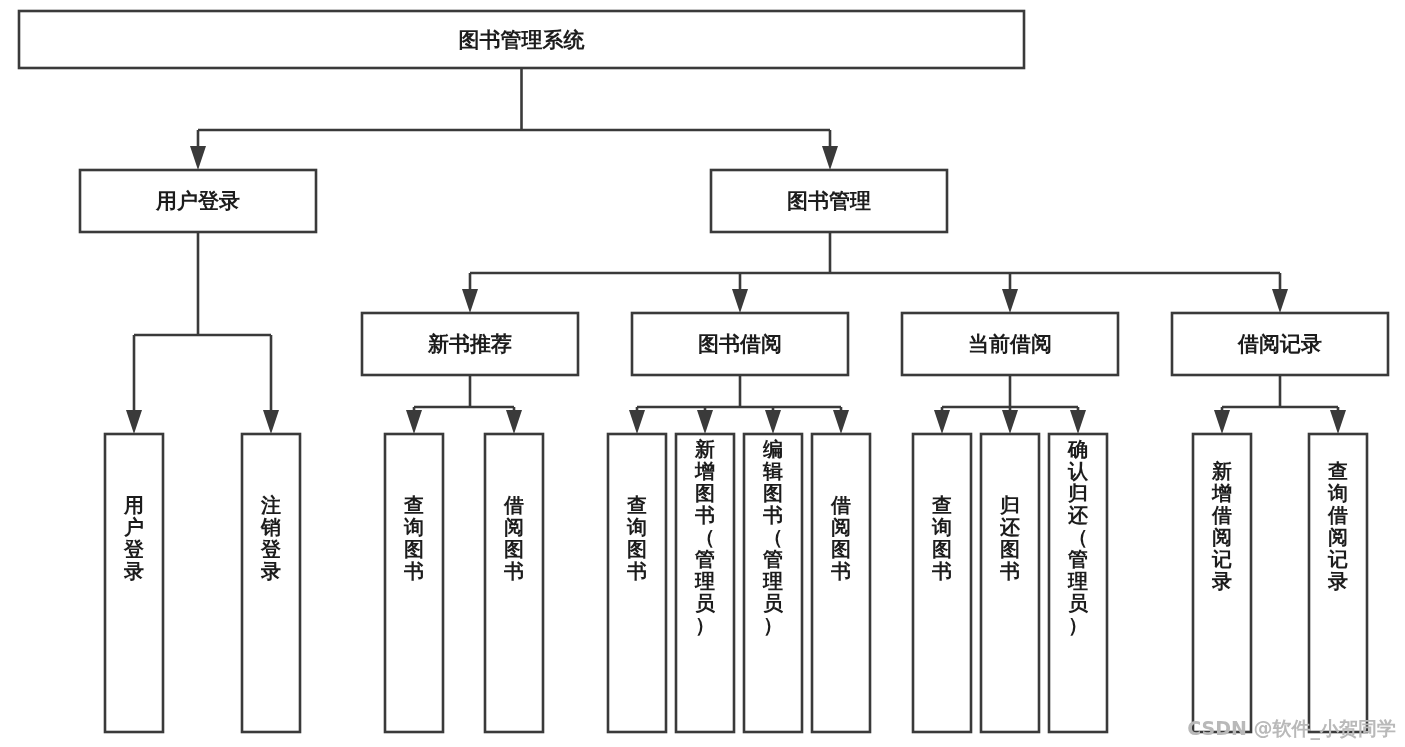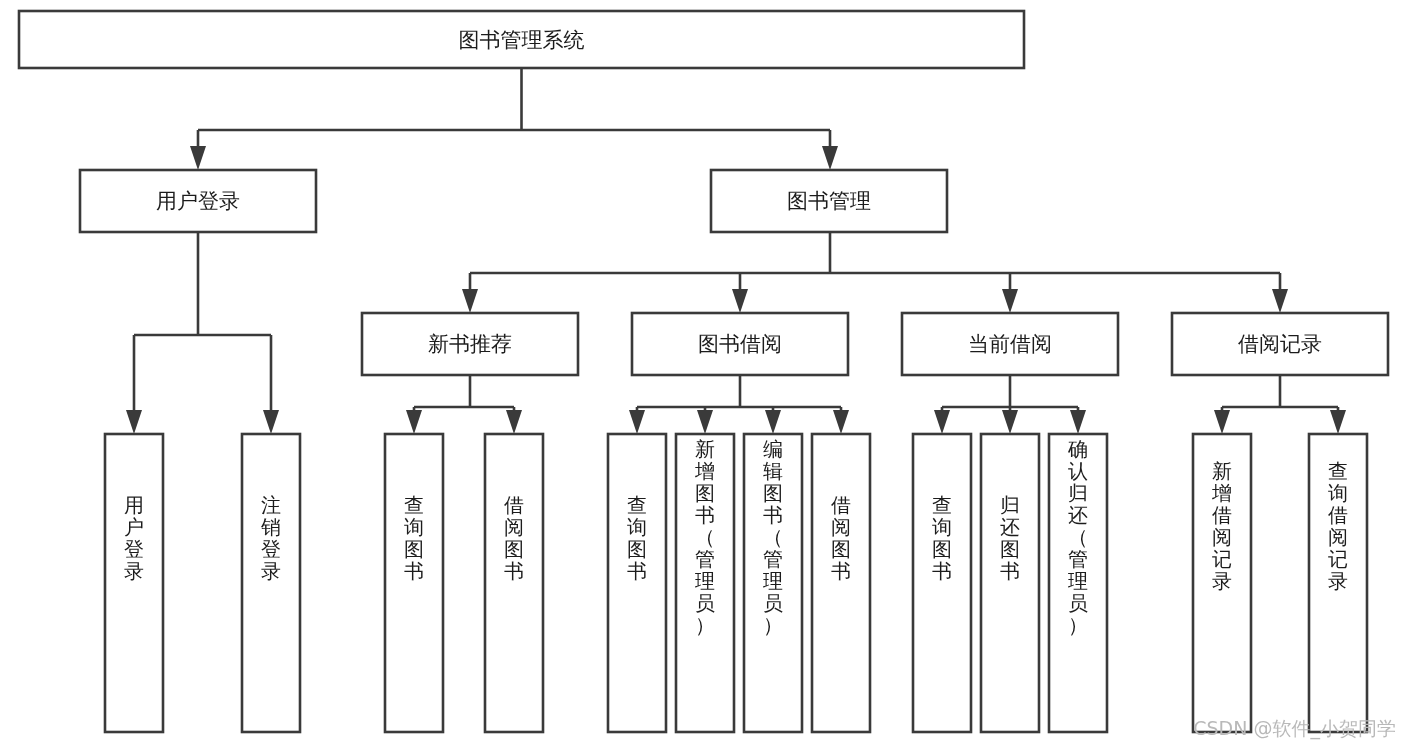--- a/index.html
+++ b/index.html
@@ -12,20 +12,21 @@
     width: 1405px;
     height: 747px;
     overflow: hidden;
     font-family: "DejaVu Sans", "Liberation Sans", sans-serif;
   }
   #diagram-root {
     position: relative;
     width: 1405px;
     height: 634px;
     background: #ffffff;
+    font-weight: bold;
   }
   #diagram-svg {
     position: absolute;
     left: 0;
     top: 0;
     width: 1405px;
     height: 747px;
   }
   .node-box {
     fill: #ffffff;

